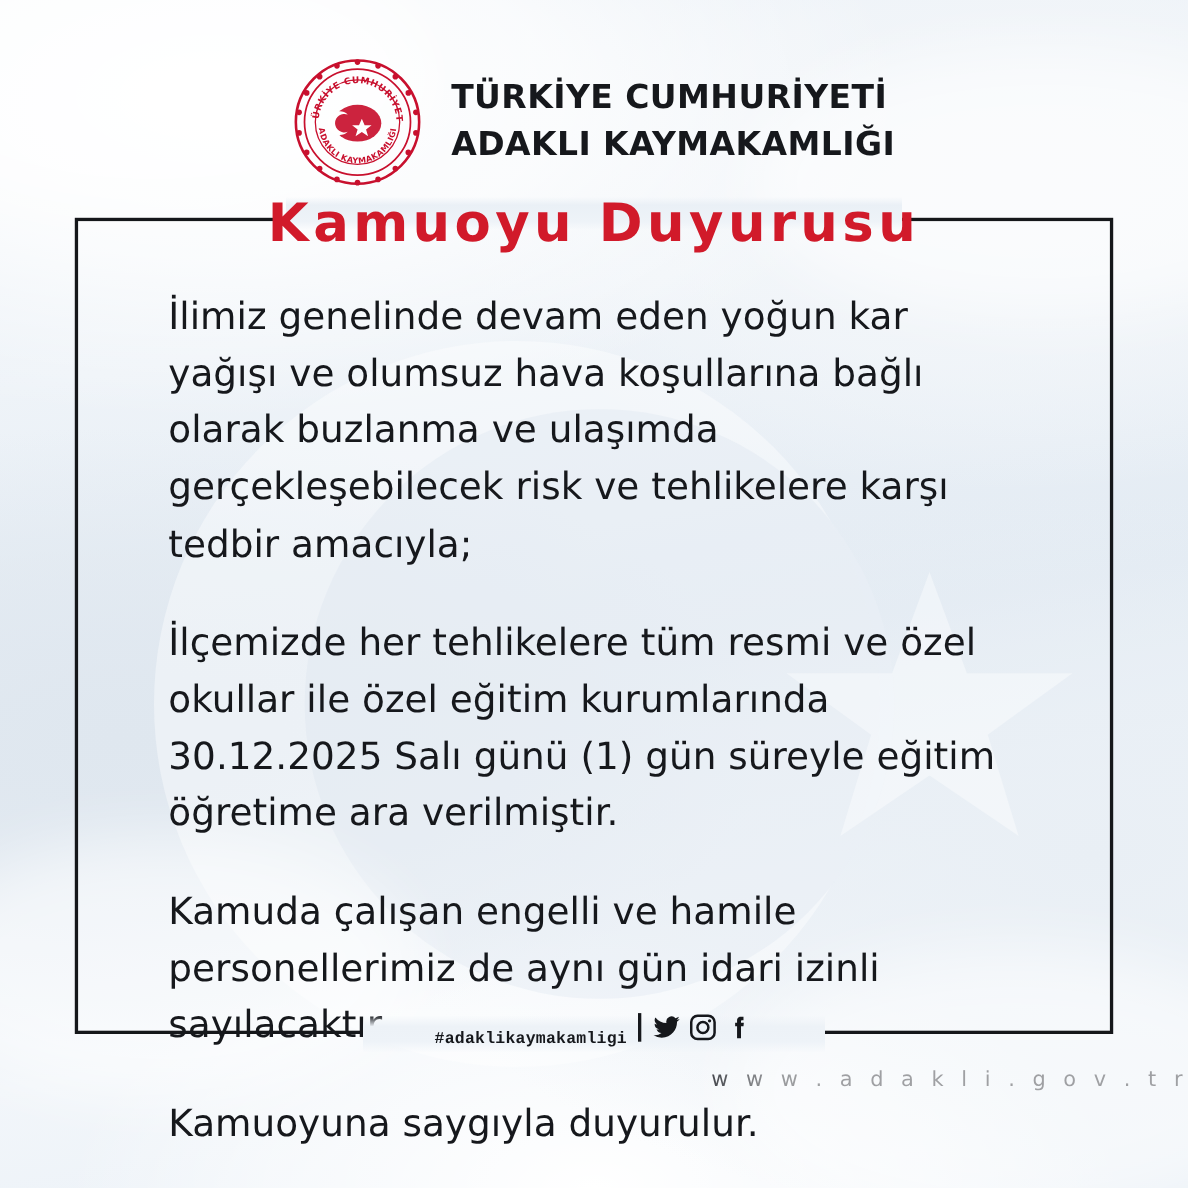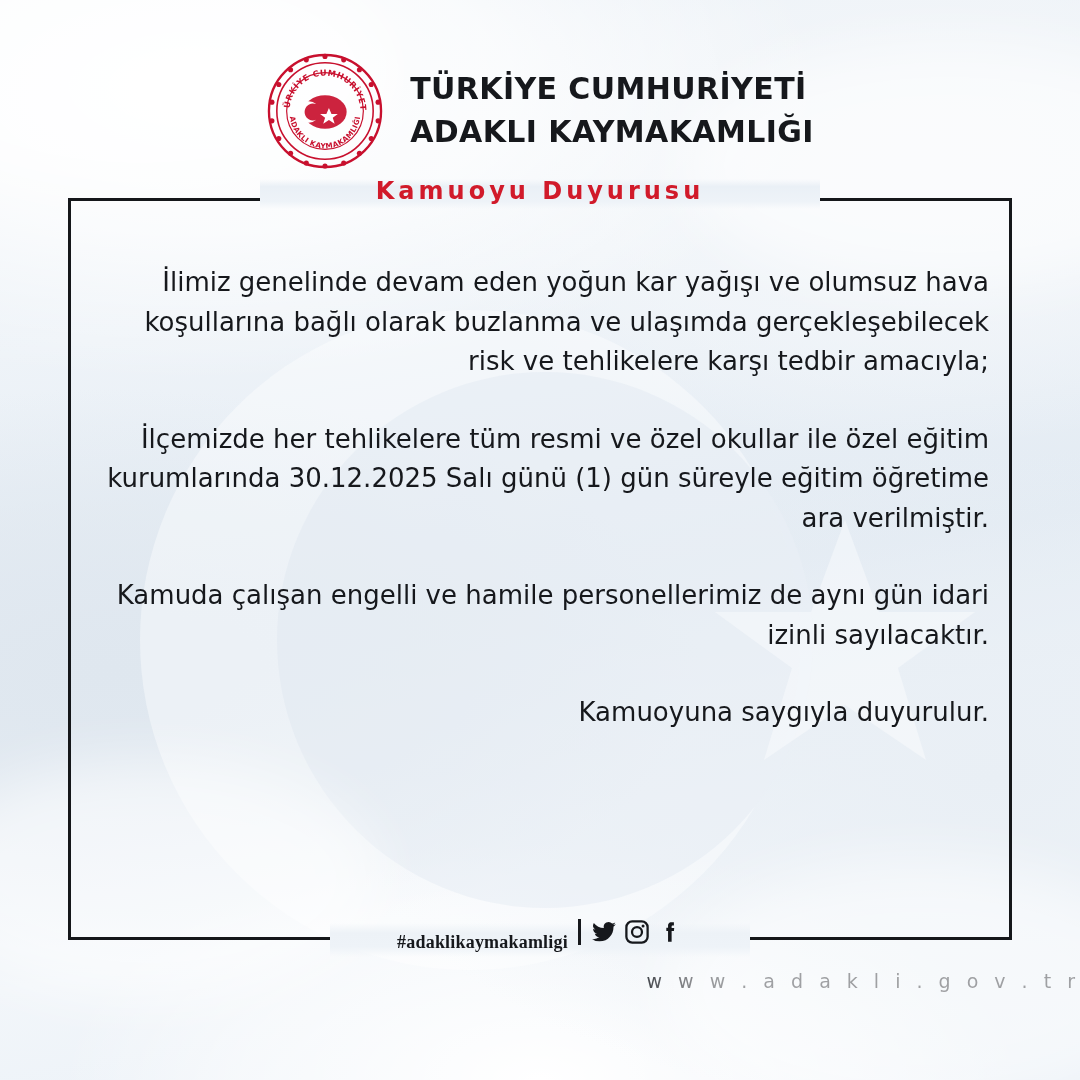--- a/index.html
+++ b/index.html
@@ -85,44 +85,44 @@
     display: flex;
     align-items: center;
     justify-content: center;
   }
   .box-title {
     background: transparent;
     padding: 0 22px;
     color: #d11a2a;
     font-family: "DejaVu Sans", sans-serif;
     font-weight: bold;
-    font-size: 24px;
+    font-size: 48px;
     letter-spacing: 4px;
     line-height: 1;
     position: relative;
     z-index: 2;
   }
   .title-mask {
     position: absolute;
     top: 0;
     left: 50%;
     transform: translateX(-50%);
     height: 30px;
     width: 560px;
     background:
       linear-gradient(180deg, rgba(236,242,248,0) 0%, #eaf0f6 25%, #eef3f8 75%, rgba(238,243,248,0) 100%);
     z-index: 1;
   }
 
   .body-text {
-    padding: 62px 20px 0;
-    text-align: right;
+    padding: 62px 82px 0;
+    text-align: left;
     color: #16181c;
     font-family: "DejaVu Sans", sans-serif;
-    font-size: 26px;
+    font-size: 34px;
     line-height: 1.52;
   }
   .para { margin: 0 0 38px; }
   .para:last-of-type { margin-bottom: 0; }
   .para.p2 { margin-top: 10px; }
   .para b { font-weight: normal; }
 
   
   .box-footer {
     position: absolute;
@@ -139,23 +139,23 @@
     transform: translateX(-50%);
     bottom: -4px;
     width: 420px;
     height: 34px;
     background: linear-gradient(180deg, rgba(238,243,248,0) 0%, #edf2f7 30%, #eef3f8 70%, rgba(238,243,248,0) 100%);
     z-index: 1;
   }
   .handle {
     position: relative;
     z-index: 2;
-    font-family: Liberation Serif, serif;
+    font-family: Liberation Mono, monospace;
     font-weight: bold;
-    font-size: 18px;
+    font-size: 15px;
     color: #16181c;
     letter-spacing: 0.2px;
     margin-top: 21px;
   }
   .social {
     position: relative;
     z-index: 2;
     display: flex;
     align-items: center;
     gap: 7px;

